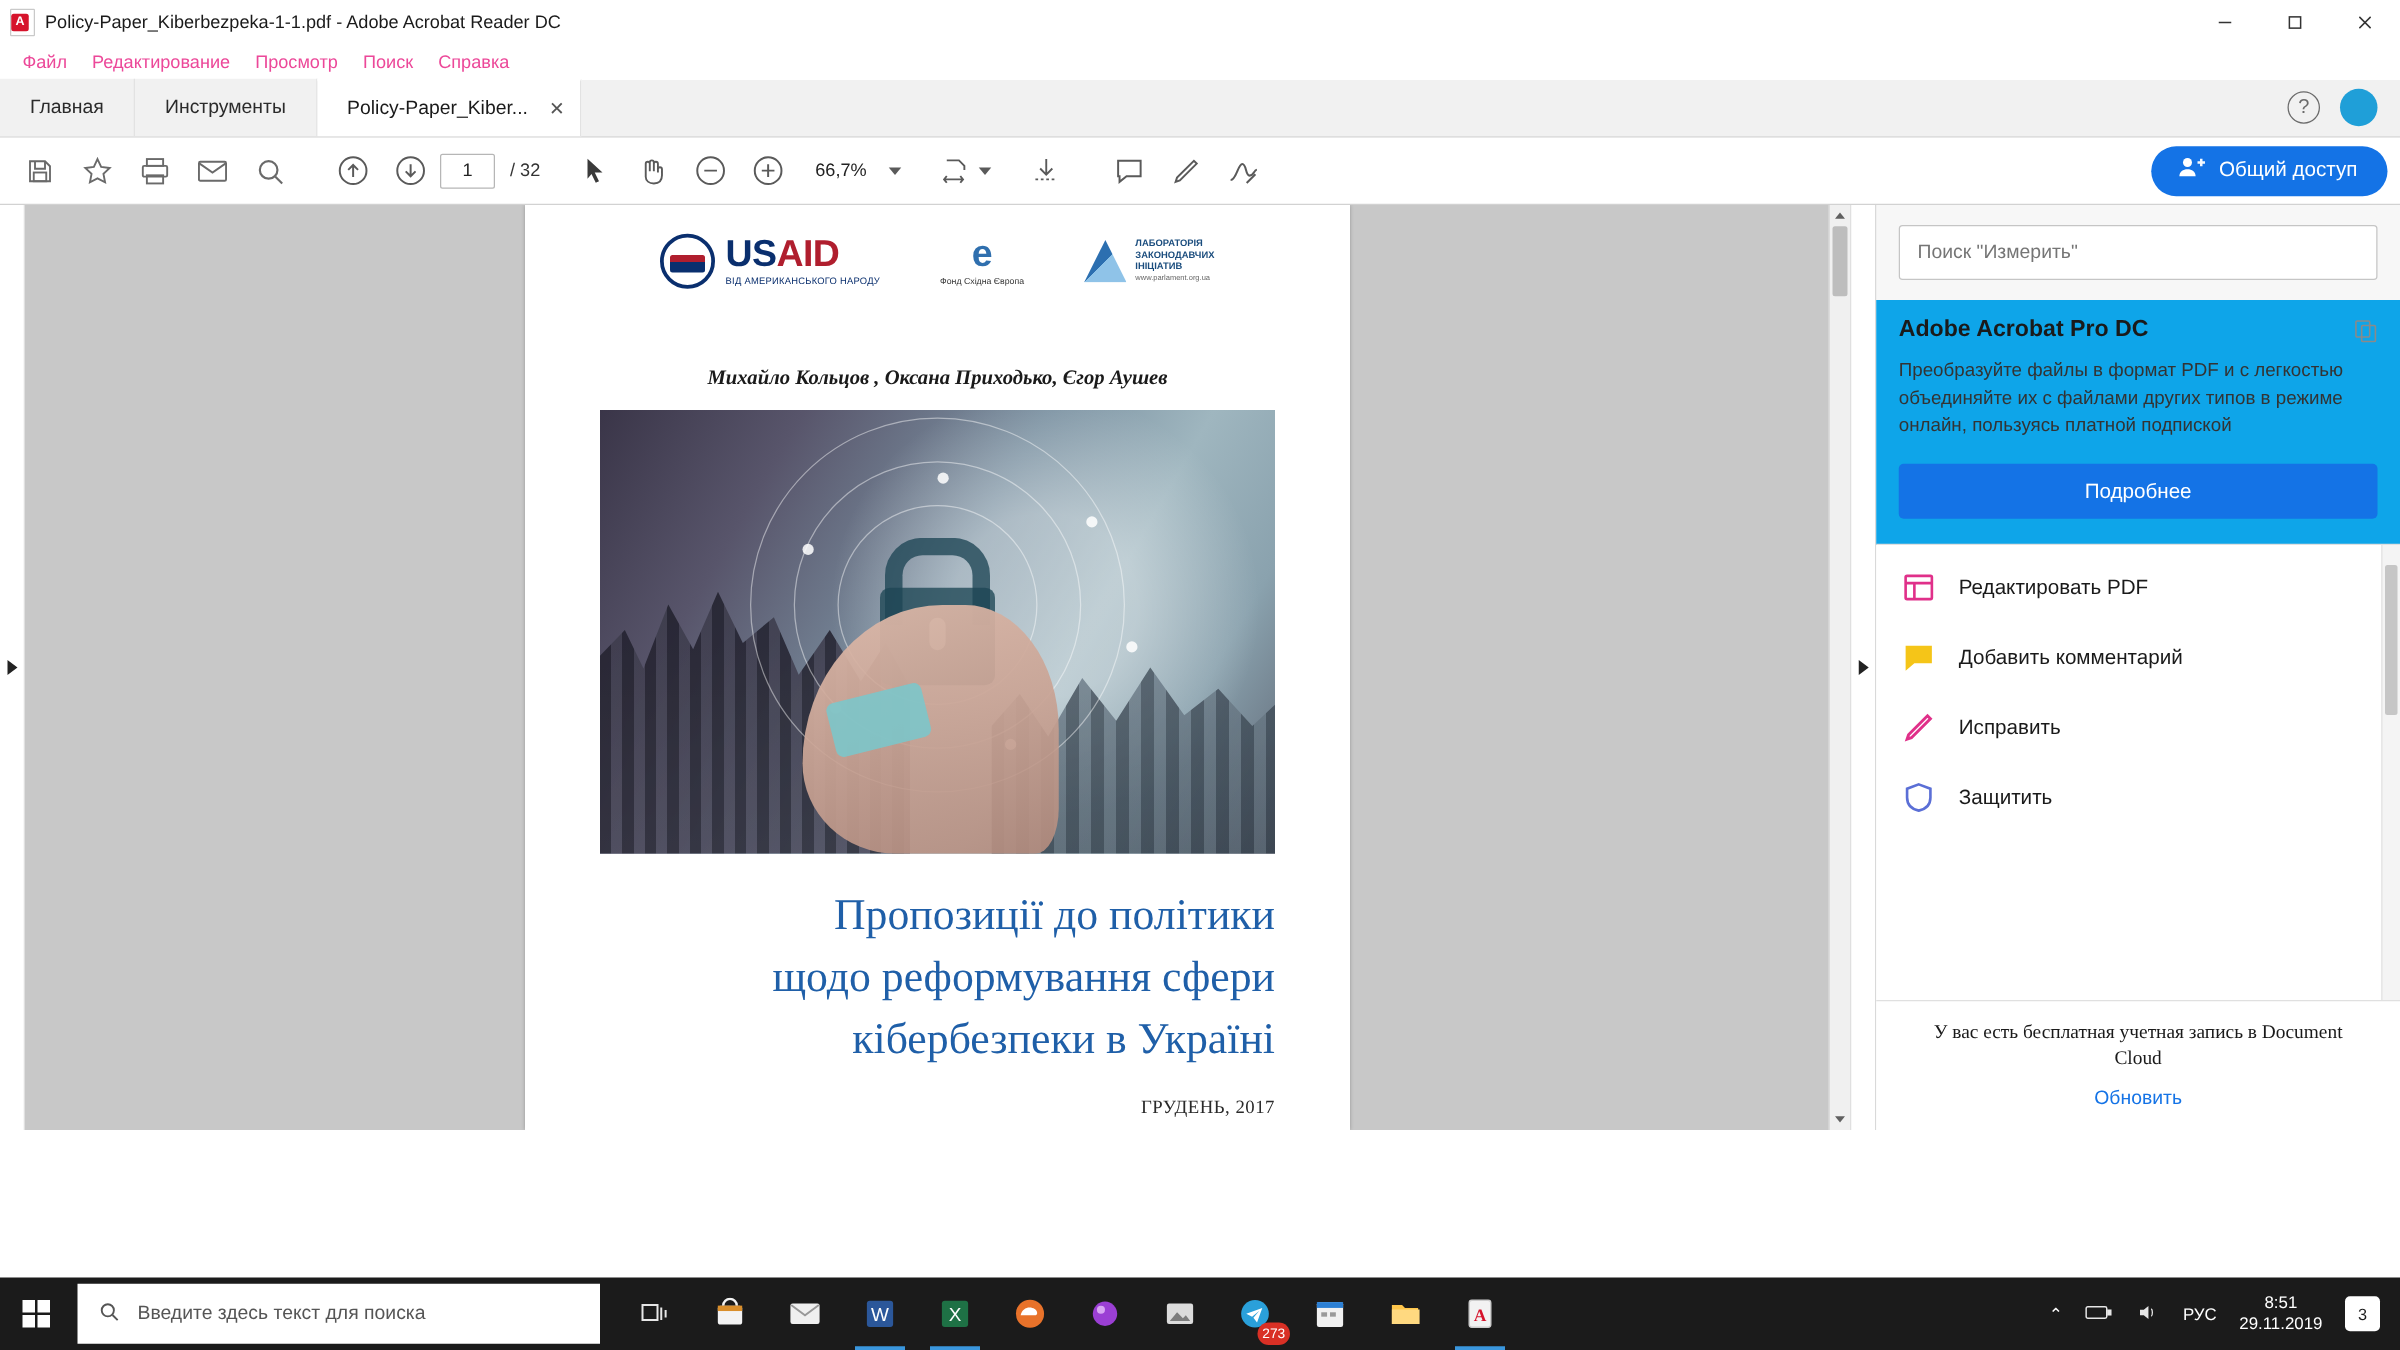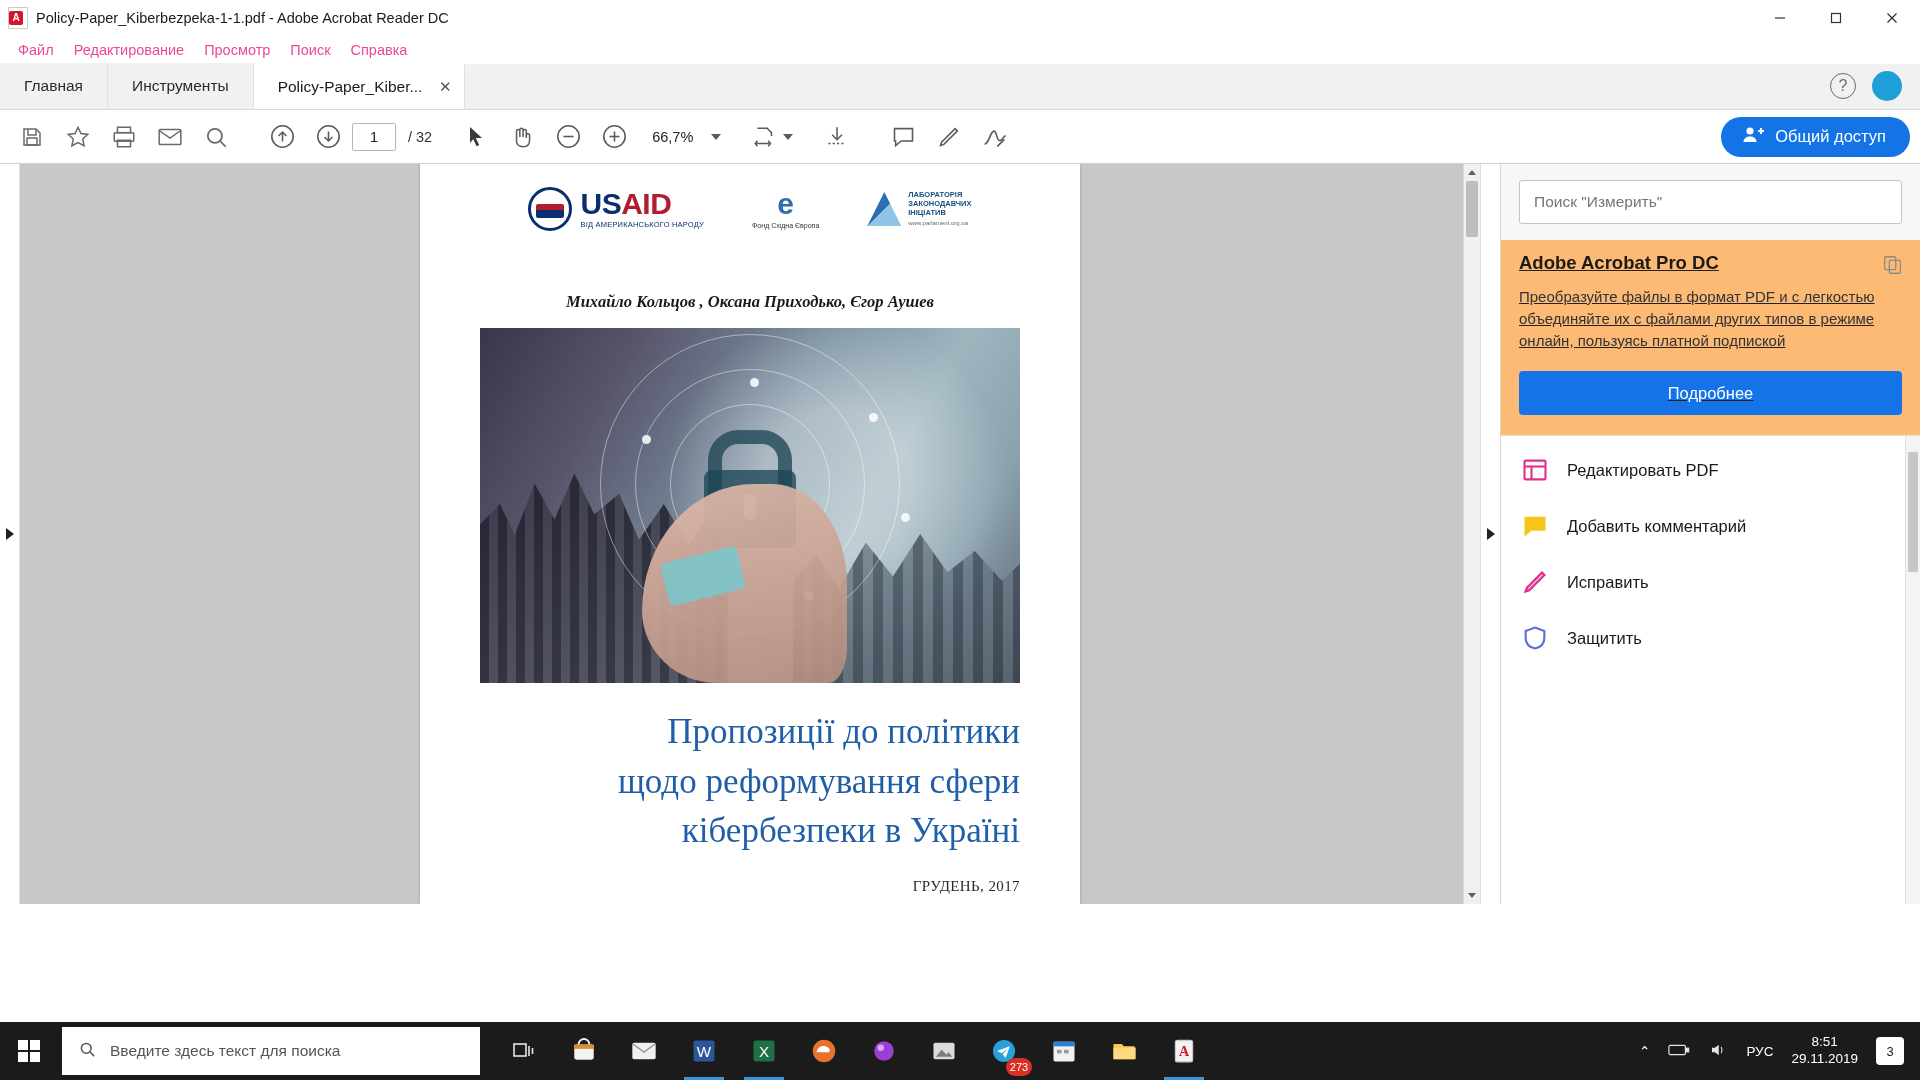--- a/index.html
+++ b/index.html
@@ -381,26 +381,25 @@
     height: 44px;
     border: 1px solid #c5c5c5;
     border-radius: 3px;
     background: #fff;
     padding: 0 14px;
     font-size: 15.5px;
     color: #888;
     display:flex; align-items:center;
   }
   .promo {
-    background: #fdba74;
+    background: #0ea5e9;
     margin: 6px 0 0 0;
     padding: 12px 18px 20px 18px;
     border-bottom: 1px solid #e0e0e0;
     position: relative;
-    text-decoration: underline;
   }
   .promo-title {
     font-size: 18.5px; font-weight: bold; color: #1a1a1a;
     margin-bottom: 12px;
   }
   .promo-copy {
     font-size: 15px; color: #333; line-height: 1.45;
   }
   .promo-copy-icon {
     position: absolute; right: 16px; top: 14px;
@@ -821,20 +820,24 @@
             </svg>
         </span>
         <span>Защитить</span>
       </div>
 
       <div class="panel-scroll">
         <div class="ps-thumb"></div>
       </div>
     </div>
 
+    <div class="footer-note">
+      <div class="fn-text">У вас есть бесплатная учетная запись в Document Cloud</div>
+      <div class="fn-link">Обновить</div>
+    </div>
   </div>
 </div>
 
 <div class="taskbar">
   <div class="start">
     <div class="win-logo">
         <i></i>
         <i></i>
         <i></i>
         <i></i>

